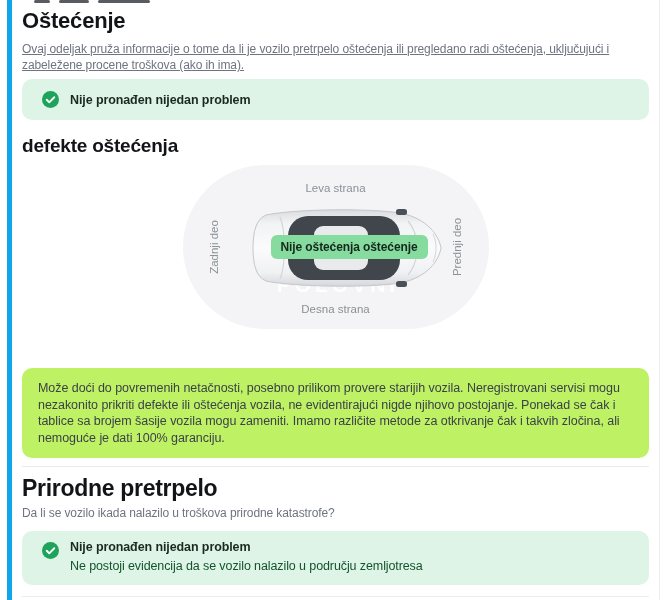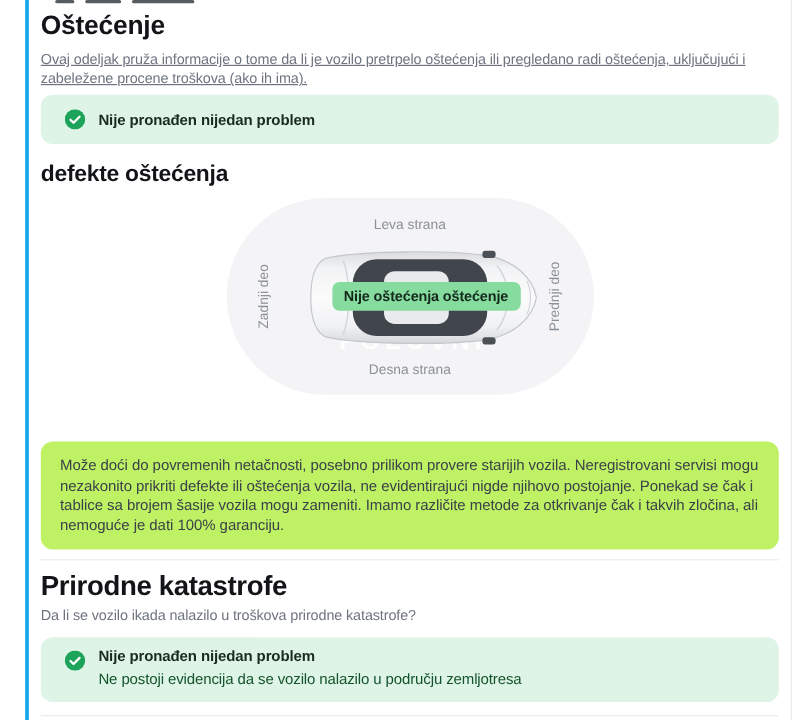--- a/index.html
+++ b/index.html
@@ -1,22 +1,22 @@
 <!DOCTYPE html>
 <html><head>
 <meta charset="utf-8">
 <style>
   * { box-sizing: border-box; margin: 0; padding: 0; }
   html, body { width: 667px; height: 600px; overflow: hidden; background: #ffffff; }
   body { font-family: "Liberation Sans", sans-serif; color: #121418; }
   .page {
     position: relative;
-    margin: 0 7px 0 21px;
+    margin: 0 7px 0 7px;
     height: 600px;
-    border-left: 3px solid #0ea5e9;
+    border-left: 5px solid #0ea5e9;
     border-right: 1px solid #ededee;
     padding: 0 10px;
   }
   
   .top-clip { height: 3px; margin-top: 0; display: flex; gap: 9px; padding-left: 12px; overflow: hidden; }
   .top-clip span { display: inline-block; height: 3px; background: #2e3338; border-radius: 2px; opacity: .8; }
   .top-clip span:nth-child(1) { width: 16px; }
   .top-clip span:nth-child(2) { width: 30px; }
   .top-clip span:nth-child(3) { width: 52px; }
 
@@ -137,21 +137,21 @@
       <path d="M183,26 C187,34 187,46 183,54" fill="none" stroke="#d3d6d9" stroke-width="1"></path>
     </svg>
 
     <span class="badge">Nije oštećenja oštećenje</span>
   </div>
 
   <div class="note">Može doći do povremenih netačnosti, posebno prilikom provere starijih vozila. Neregistrovani servisi mogu nezakonito prikriti defekte ili oštećenja vozila, ne evidentirajući nigde njihovo postojanje. Ponekad se čak i tablice sa brojem šasije vozila mogu zameniti. Imamo različite metode za otkrivanje čak i takvih zločina, ali nemoguće je dati 100% garanciju.</div>
 
   <div class="divider"></div>
 
-  <h2 class="big">Prirodne katastrofe</h2>
+  <h2 class="big">Prirodne pretrpelo</h2>
 
   <p class="question">Da li se vozilo ikada nalazilo u troškova prirodne katastrofe?</p>
 
   <div class="banner two">
     <span class="check-wrap">
       <svg width="17" height="17" viewBox="0 0 18 18">
         <circle cx="9" cy="9" r="9" fill="#1ea35b"></circle>
         <path d="M5 9.3 L7.7 12 L13 6.6" stroke="#ffffff" stroke-width="2" fill="none" stroke-linecap="round" stroke-linejoin="round"></path>
       </svg>
     </span>

